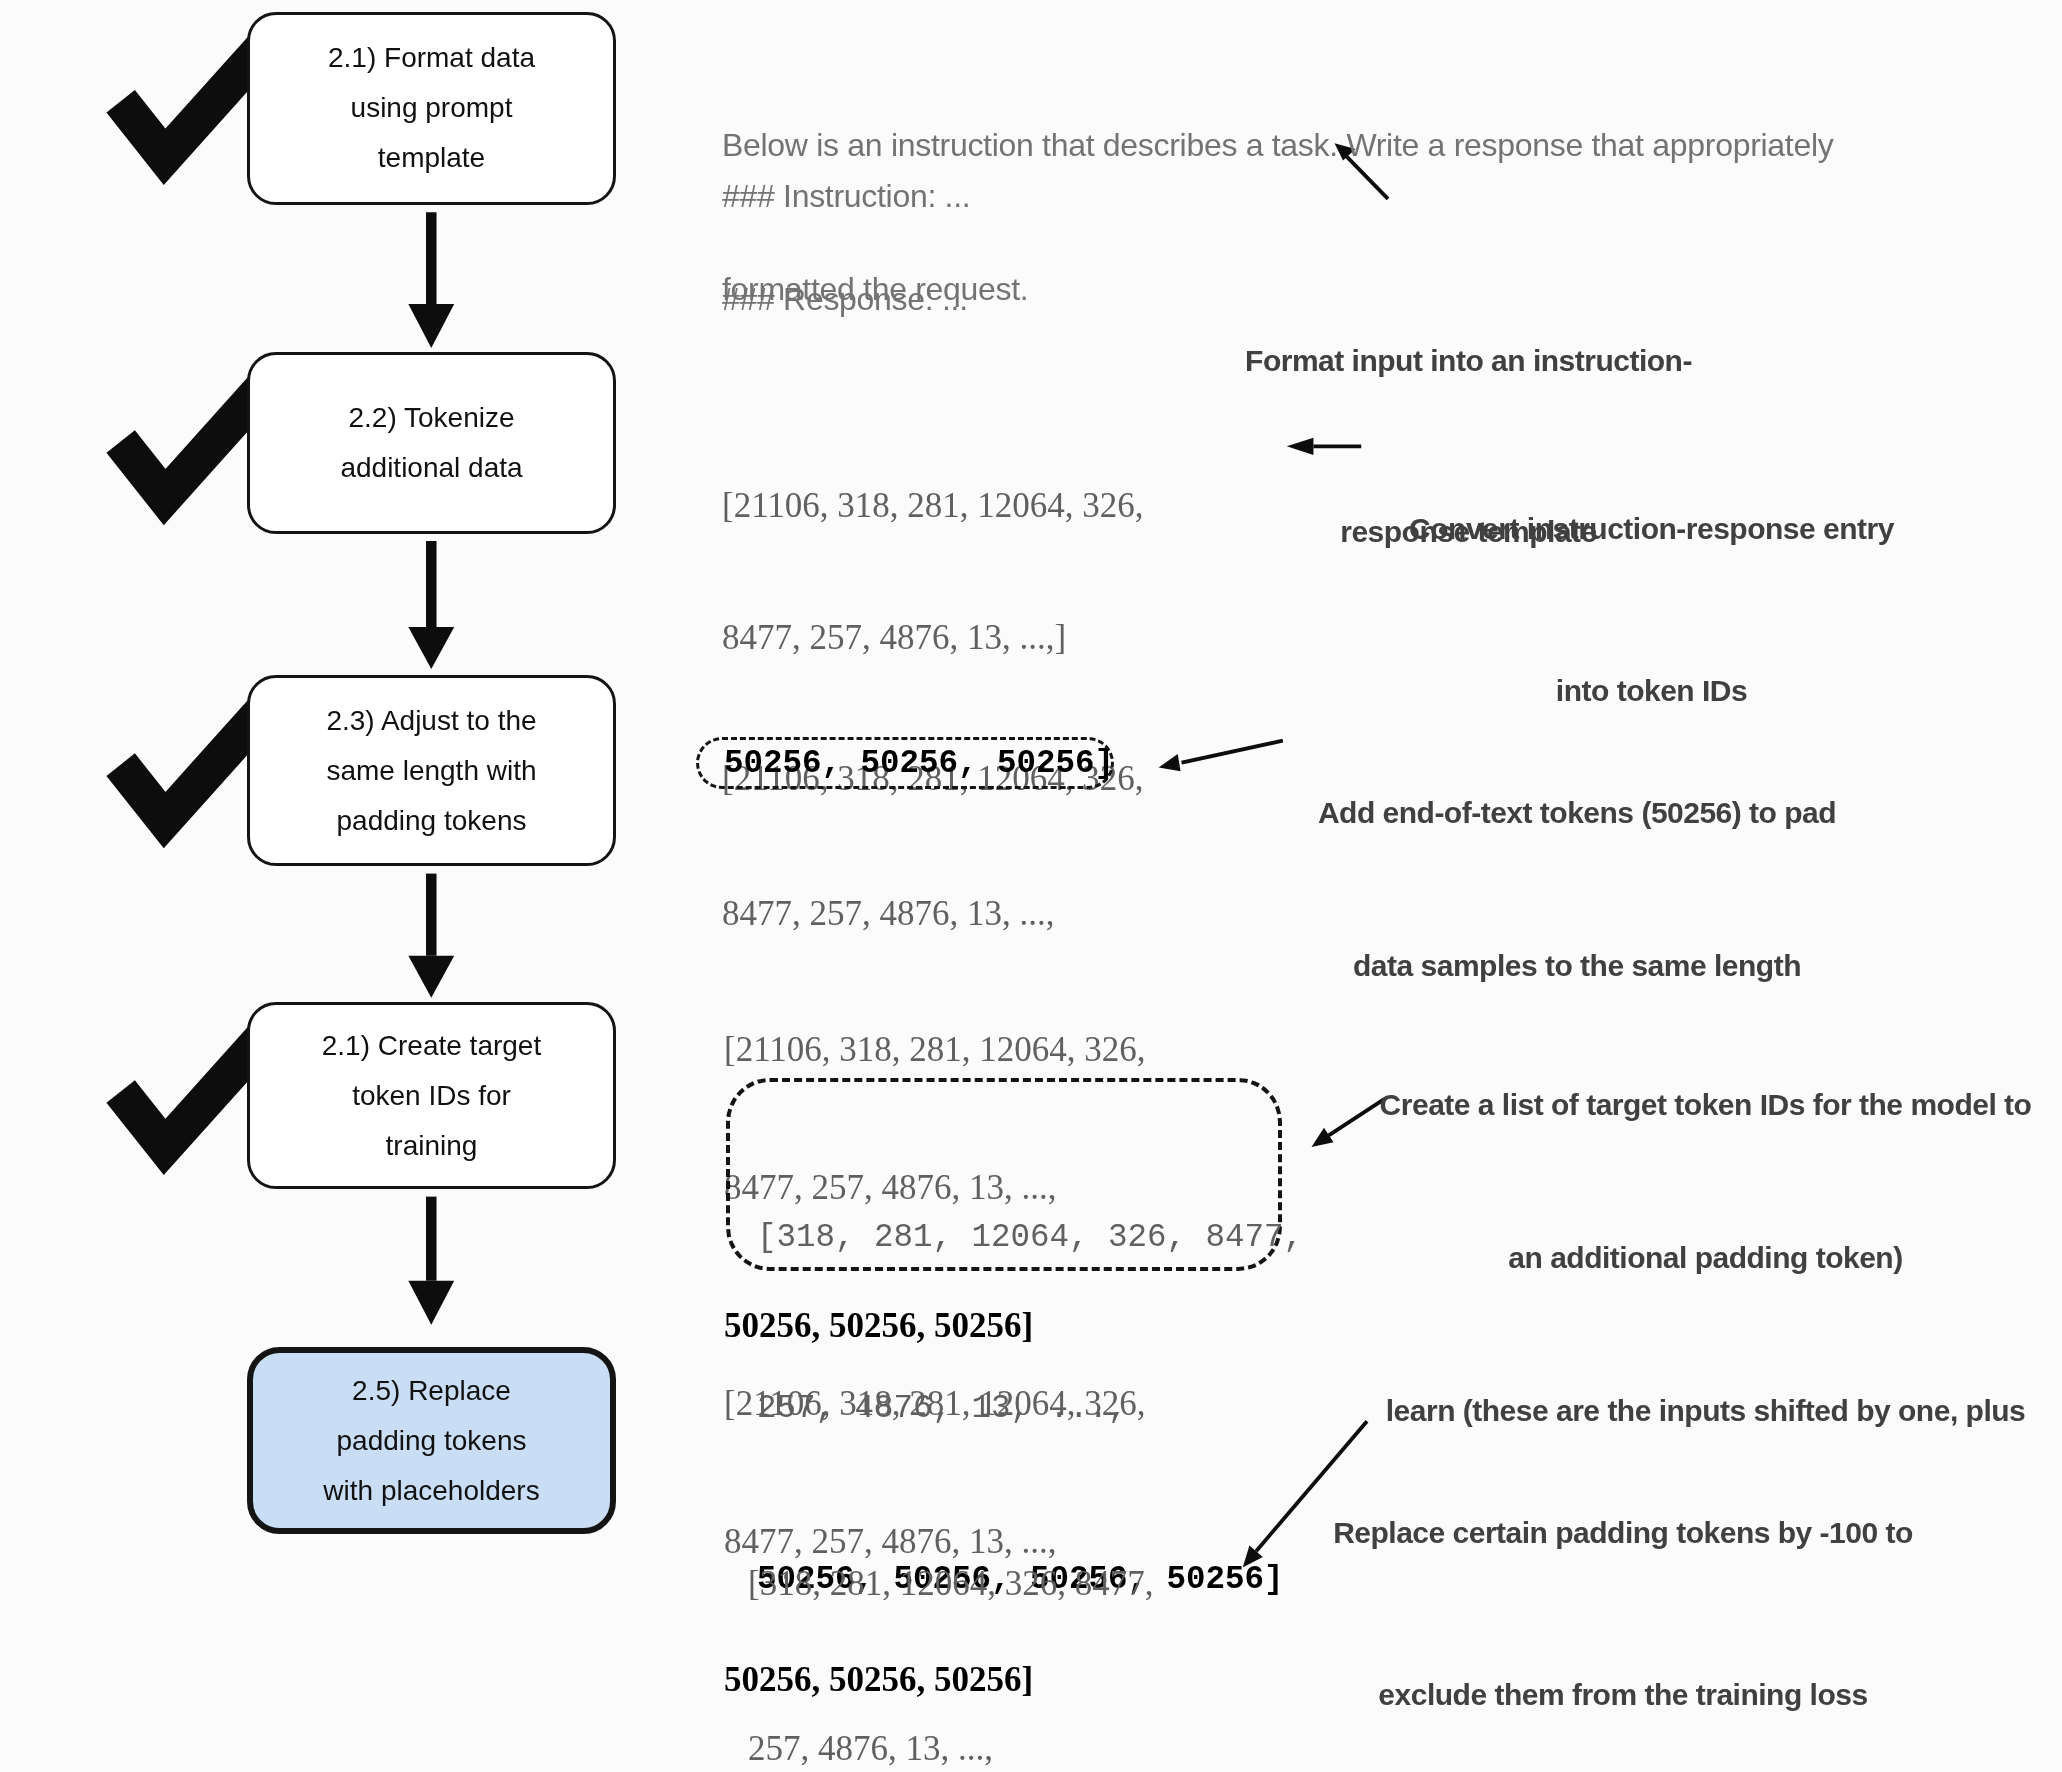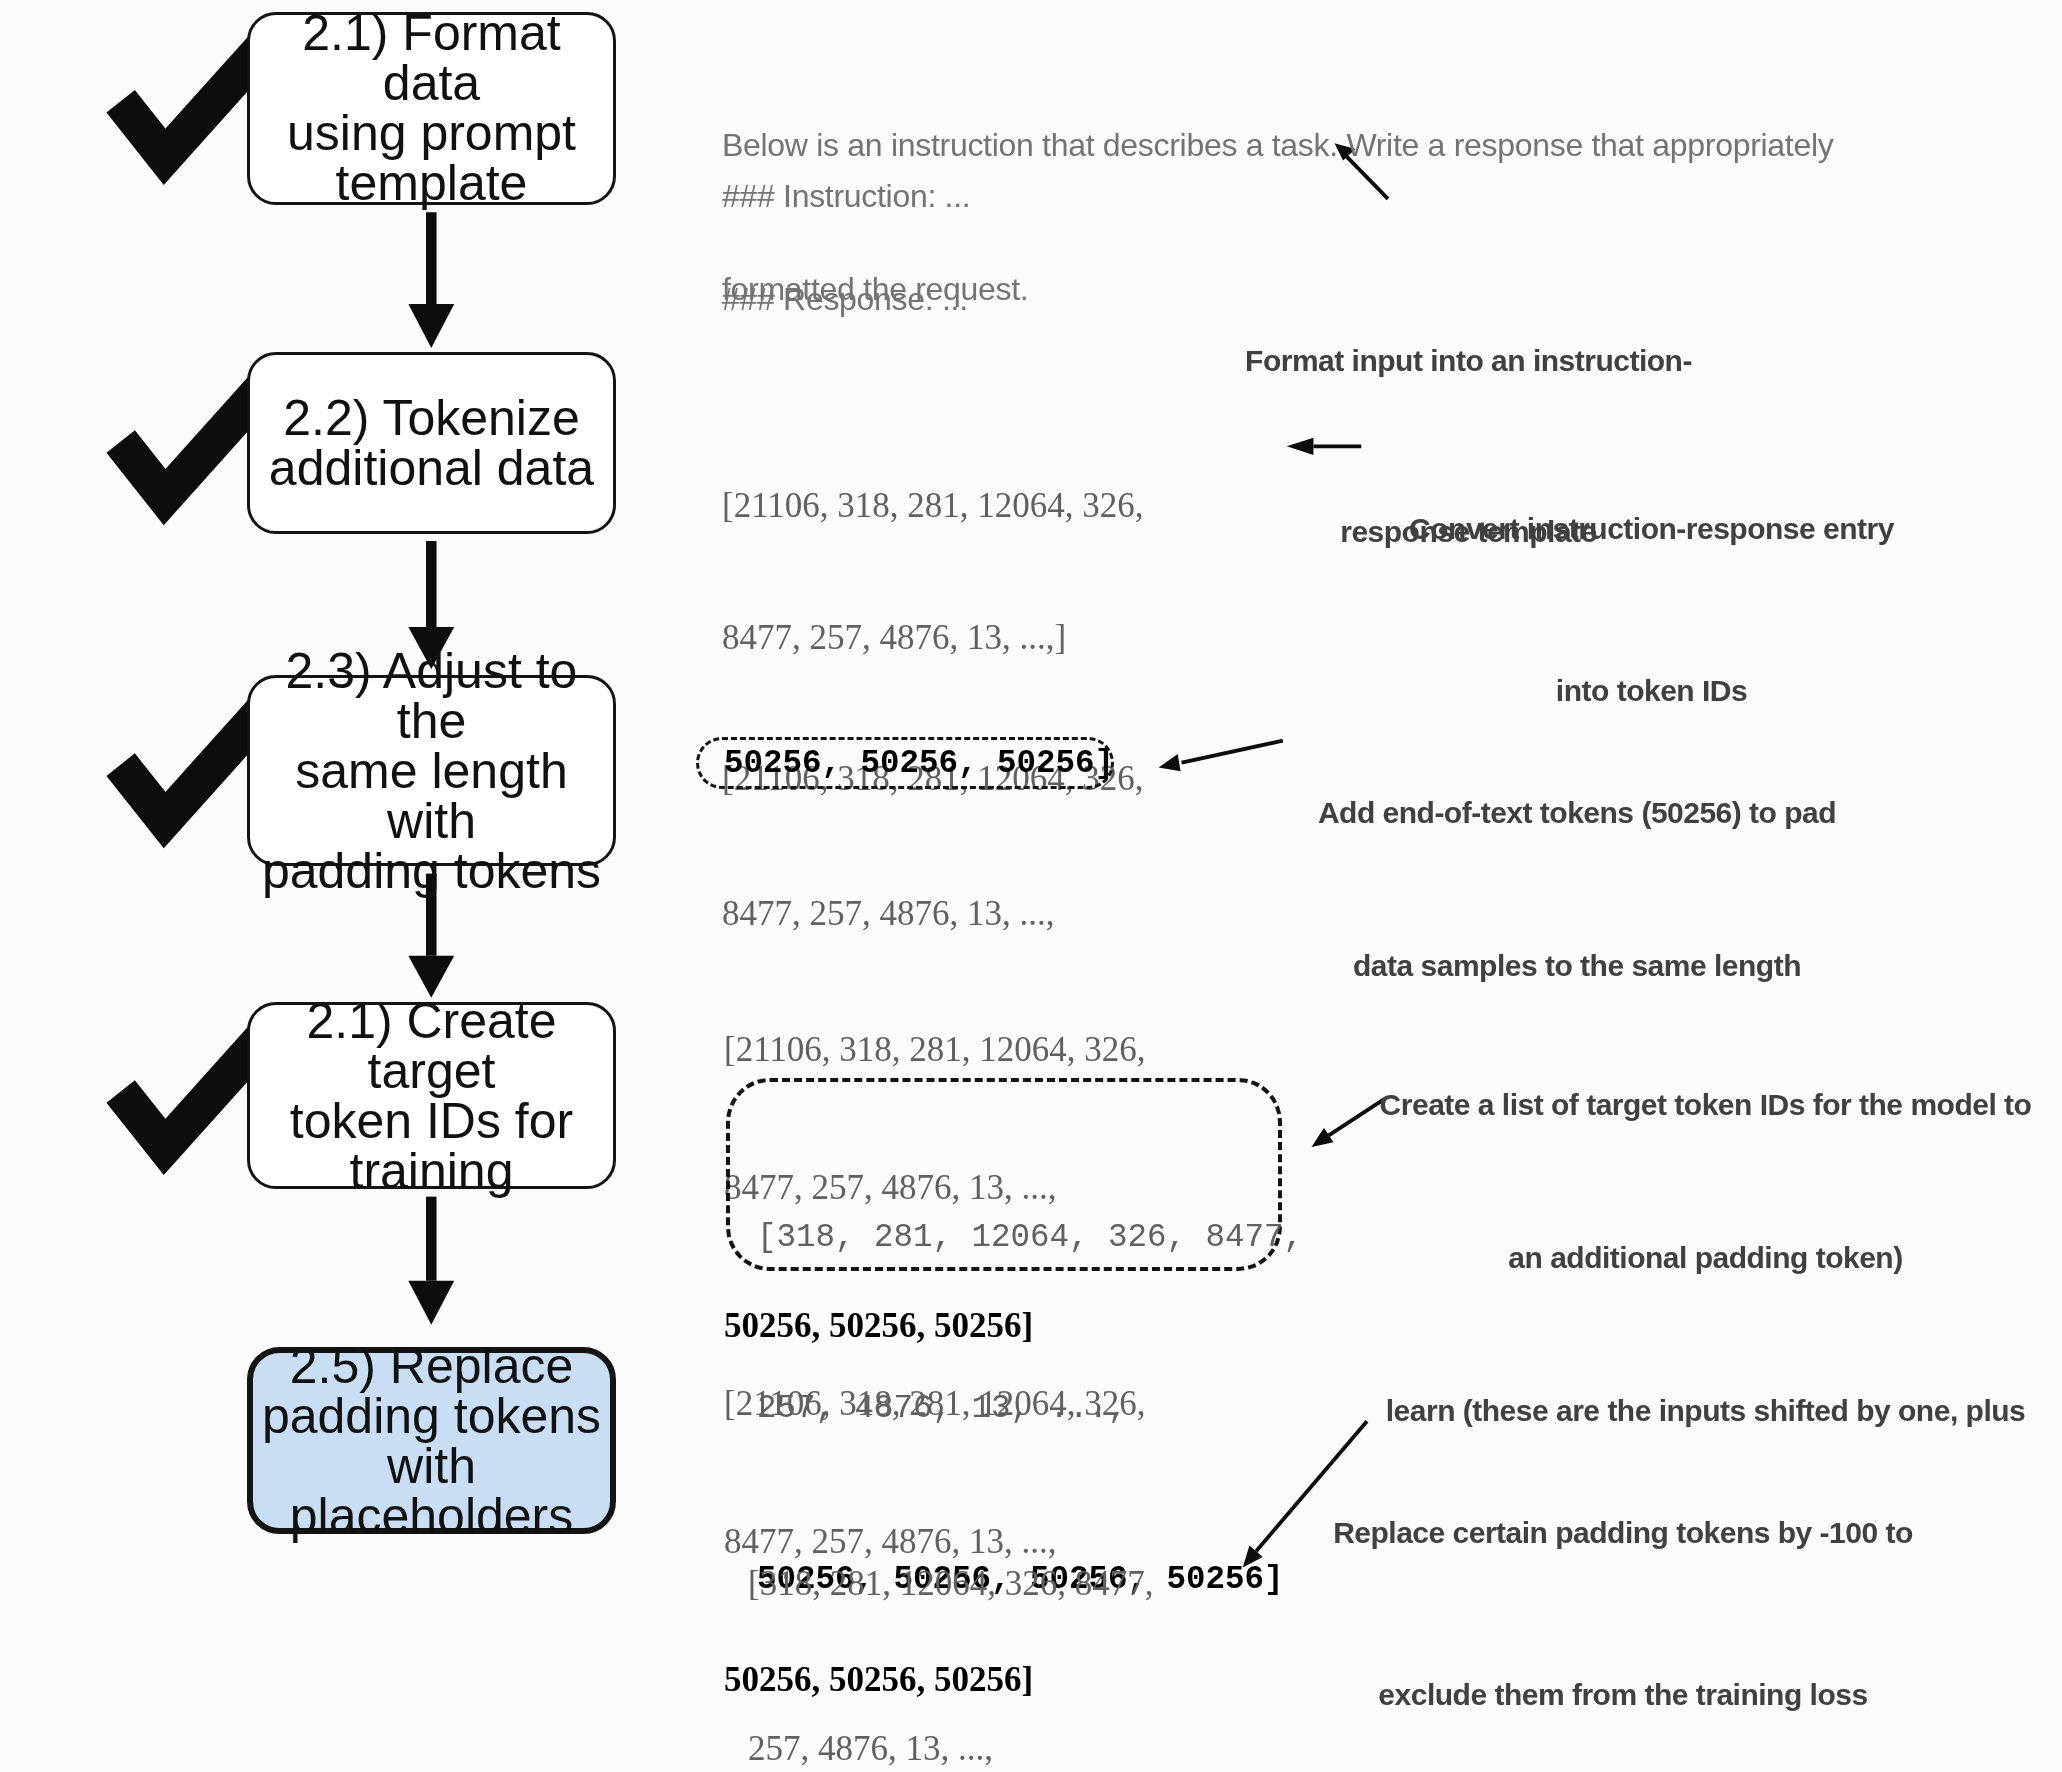--- a/index.html
+++ b/index.html
@@ -3,21 +3,21 @@
 <meta charset="utf-8">
 <style>
   html,body{margin:0;padding:0;background:#fbfbfb;}
   .canvas{position:relative;width:2063px;height:1772px;background:#fbfbfb;overflow:hidden;
           font-family:"Liberation Sans","DejaVu Sans",sans-serif;color:#111;}
   svg.overlay{position:absolute;left:0;top:0;pointer-events:none;}
 
   
   .fbox{position:absolute;left:247px;width:369px;box-sizing:border-box;border:3.8px solid #141414;
         border-radius:29px;background:#fff;display:flex;flex-direction:column;align-items:center;
-        justify-content:center;text-align:center;font-size:50px;line-height:50px;color:#111;}
+        justify-content:center;text-align:center;font-size:28px;line-height:50px;color:#111;}
   .fbox.hl{border-width:6.7px;border-radius:32.5px;margin-top:18px;}
   .b1{top:11.5px;height:193px;}
   .b2{top:352px;height:182px;}
   .b3{top:675px;height:191px;}
   .b4{top:1002px;height:187px;}
   .b5{top:1329px;height:187px;}
 
   
   .txt{position:absolute;font-size:32px;line-height:48px;letter-spacing:-0.3px;color:#737373;white-space:pre;}
   .p-prompt{left:722px;top:25px;}

